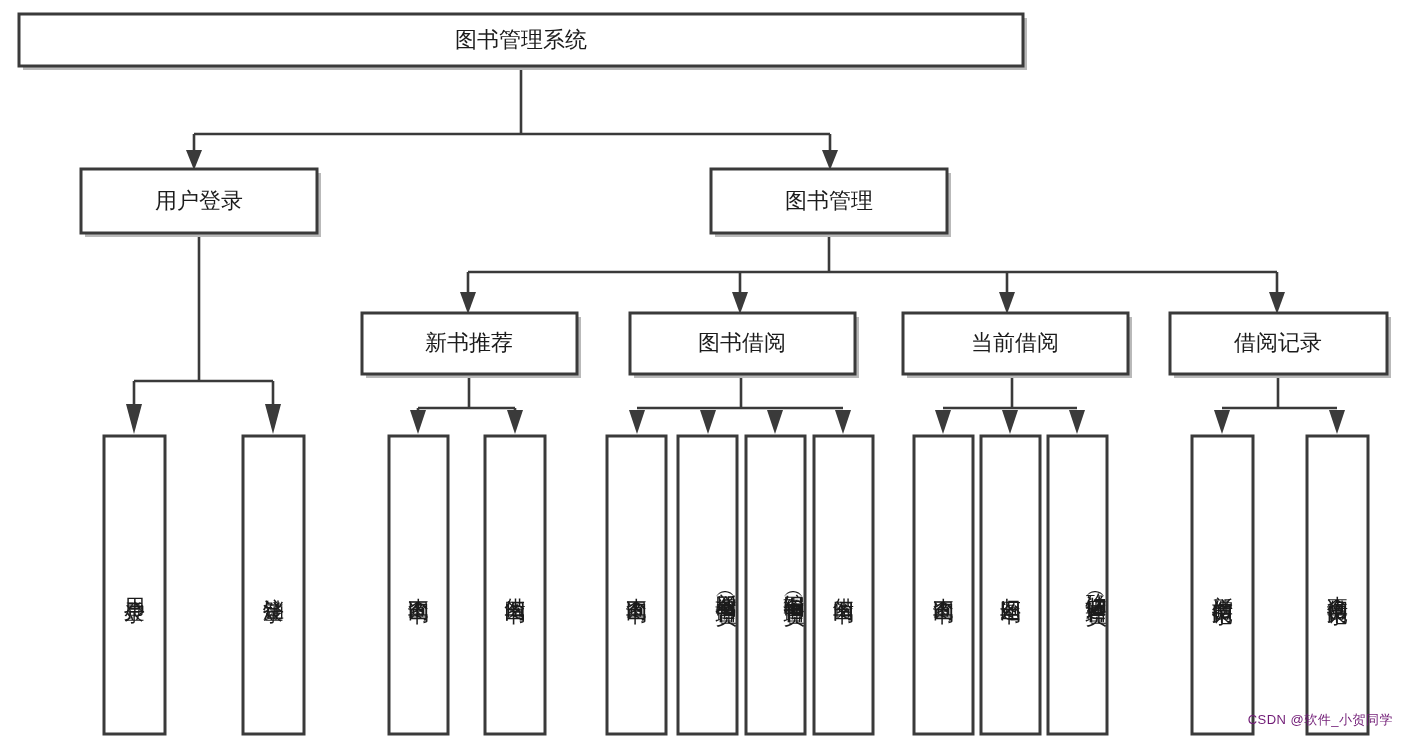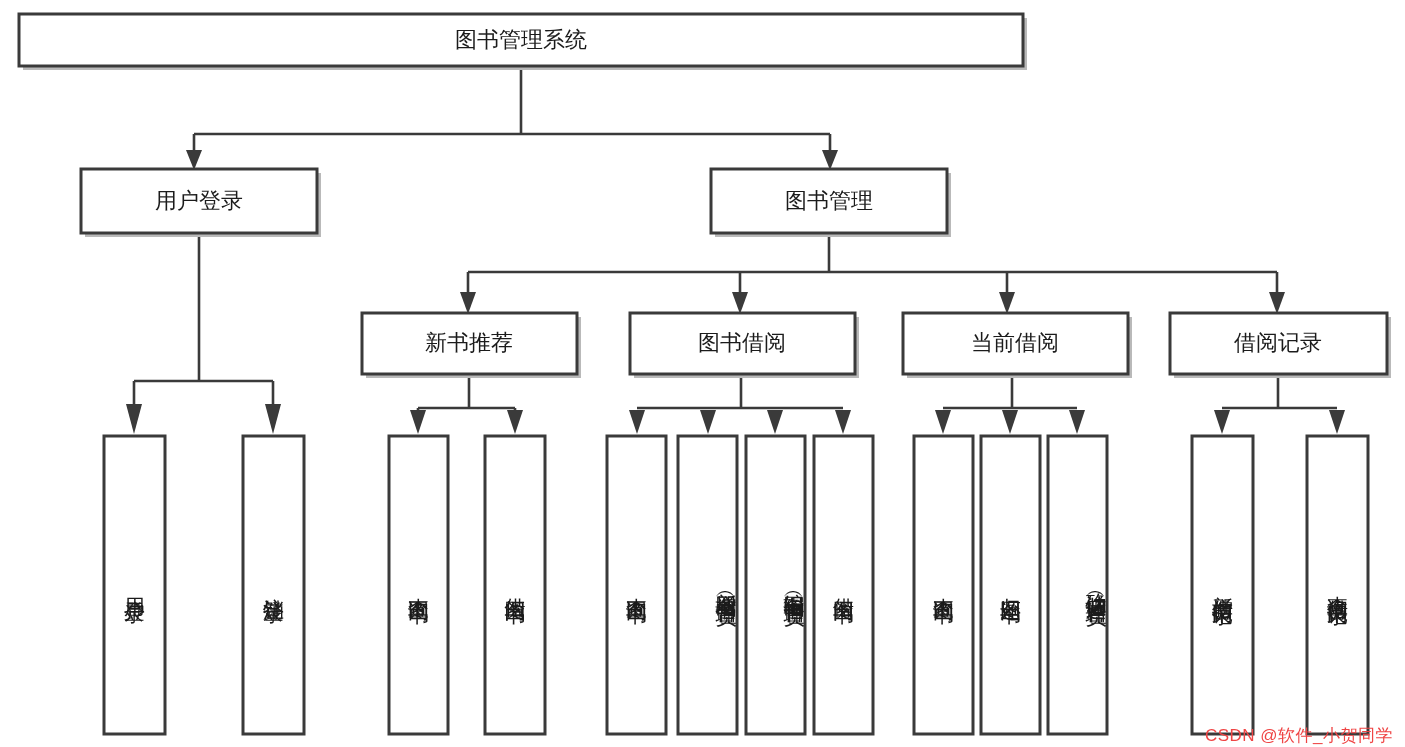--- a/index.html
+++ b/index.html
@@ -64,24 +64,24 @@
     font-size: 21px;
     line-height: 1.05;
     letter-spacing: 2px;
     color: #1b1b1b;
     pointer-events: none;
     white-space: nowrap;
   }
   .watermark {
     position: absolute;
     right: 12px;
-    bottom: 0;
-    font-family: "Liberation Sans", "DejaVu Sans", sans-serif;
-    font-size: 17px;
-    color: #ef4444;
+    bottom: 18px;
+    font-family: "Liberation Sans", "DejaVu Sans", sans-serif;
+    font-size: 13px;
+    color: #701a75;
     letter-spacing: 0.5px;
     white-space: nowrap;
   }
 </style>
 </head>
 <body>
 
 <div id="diagram-root">
 
   <svg class="flow" viewBox="0 0 1405 747" xmlns="http://www.w3.org/2000/svg">

